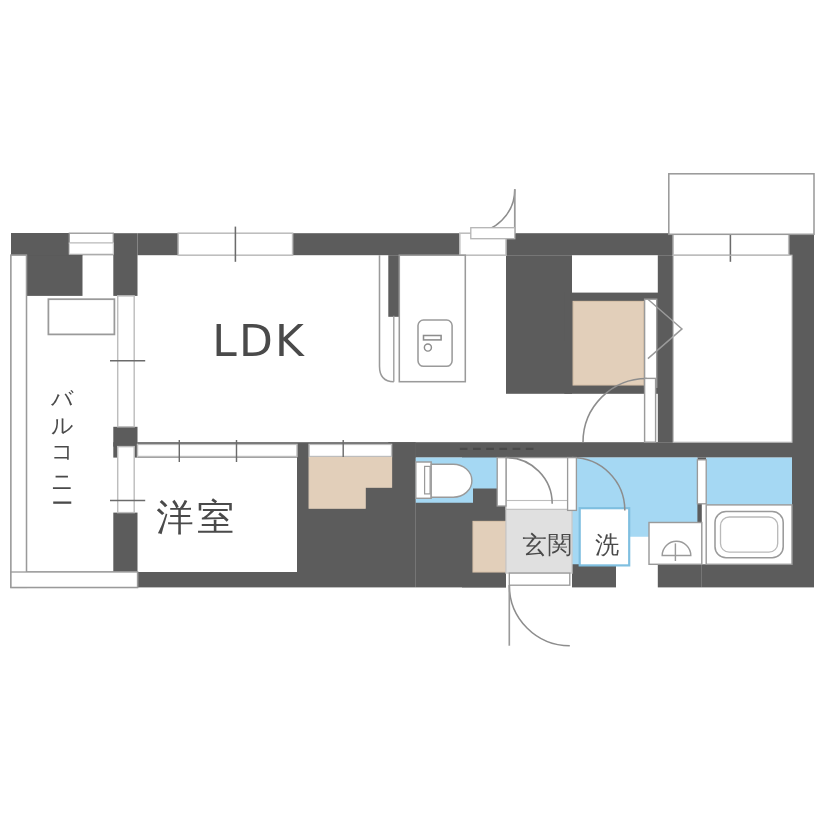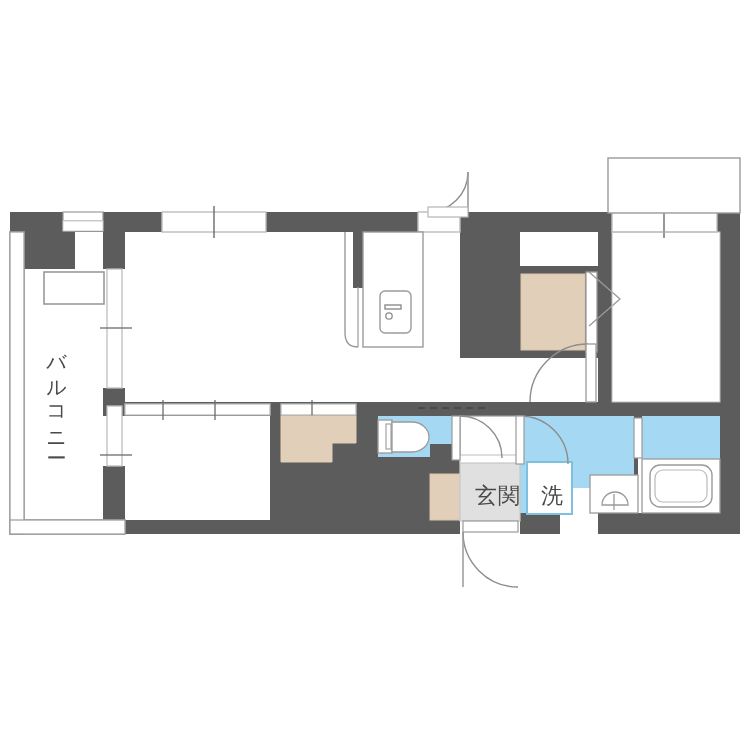--- a/index.html
+++ b/index.html
@@ -188,21 +188,23 @@
 
       <line x1="418" y1="408" x2="490" y2="408" stroke="#4a4a4a" stroke-width="2" stroke-dasharray="7 5"></line>
     </g>
 
     <g fill="none" stroke="#bdbdbd" stroke-width="1">
       <rect x="612" y="232" width="108" height="170"></rect>
     </g>
 
   </svg>
 
-
+  <div class="lbl lbl-ldk" style="left:193px;top:288px;">LDK</div>
+
+  <div class="lbl lbl-room" style="left:142px;top:448px;">洋室</div>
 
   <div class="lbl lbl-vert" style="left:44px;top:340px;">バルコニー</div>
 
 
   <div class="lbl lbl-box" style="left:457px;top:481px;margin-left:18px;">玄関</div>
 
   <div class="lbl lbl-box" style="left:541px;top:481px;">洗</div>
 
 </div>
 

